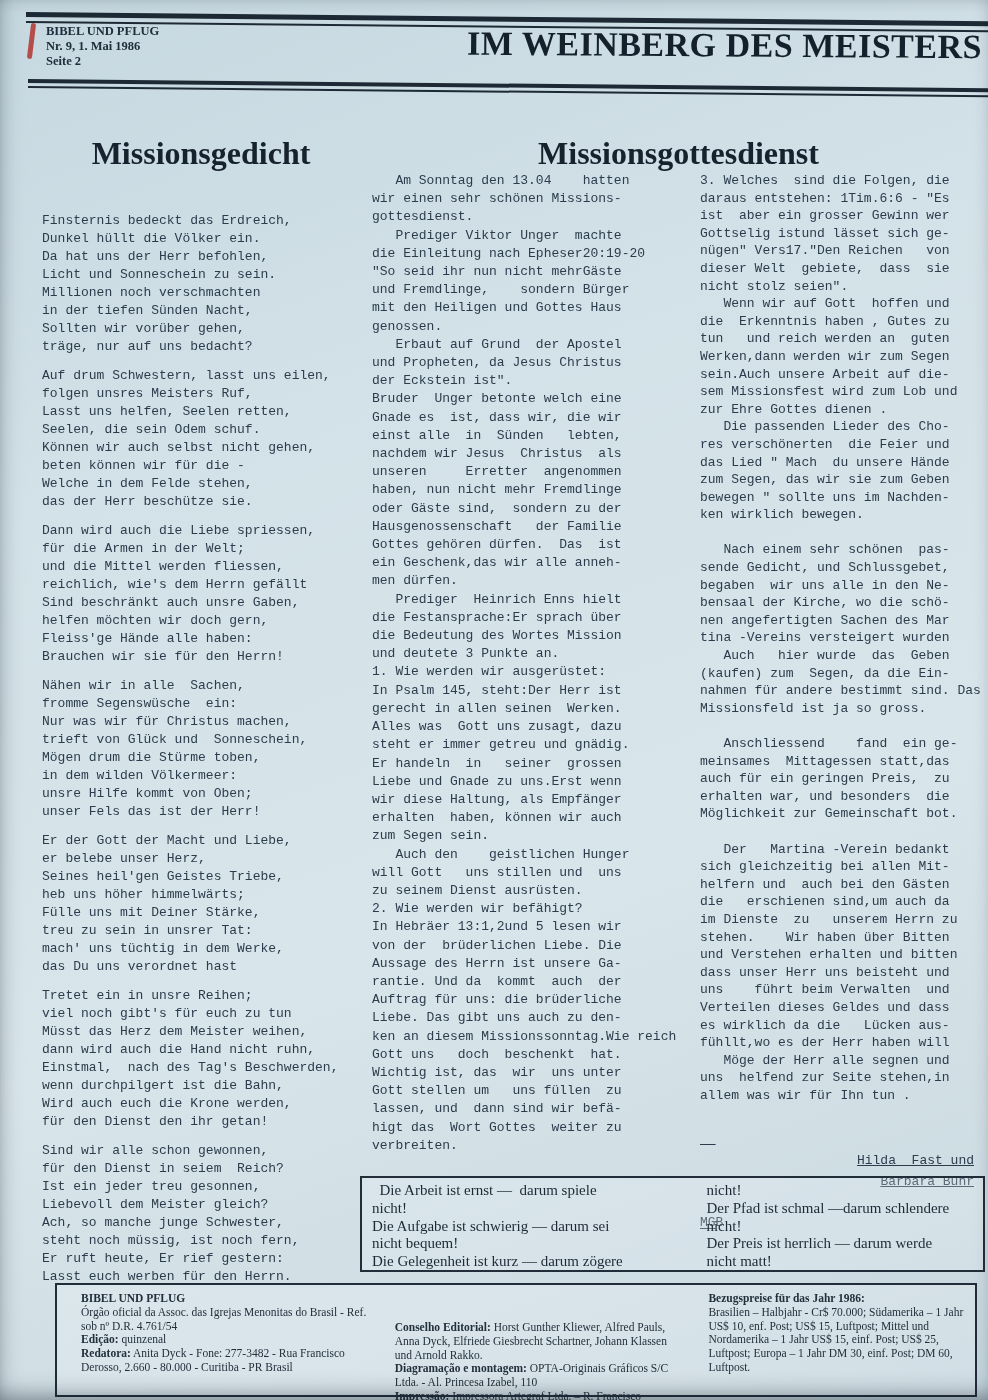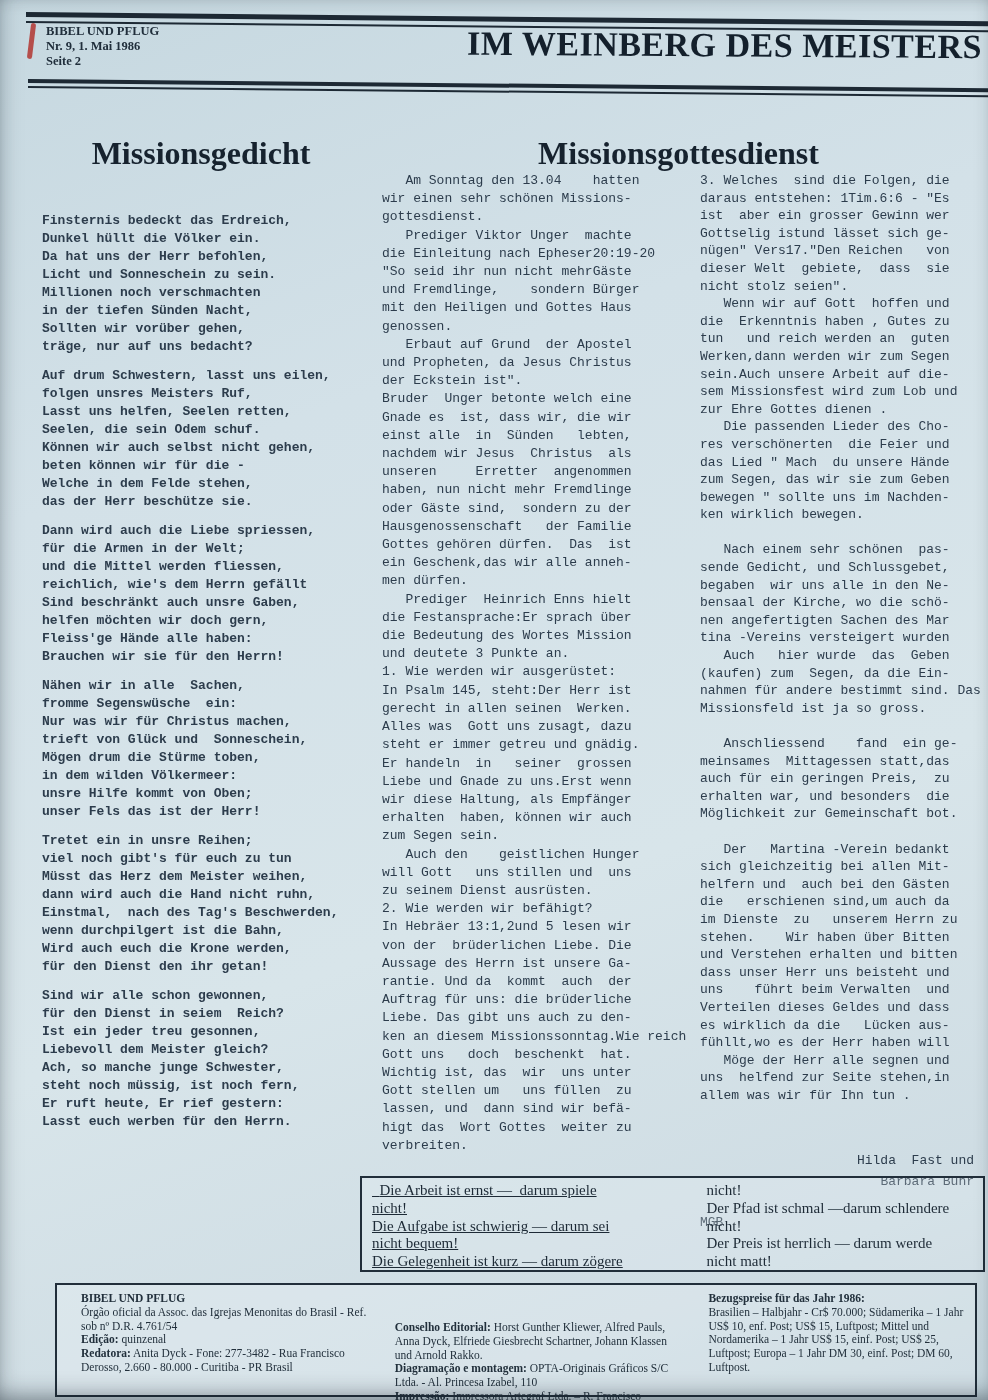--- a/index.html
+++ b/index.html
@@ -23,31 +23,31 @@
     font-size:34px;font-weight:700;letter-spacing:.5px;color:#14202c;transform:rotate(.4deg);}
   .red-mark{position:absolute;left:29px;top:23px;width:5px;height:36px;background:#b23530;border-radius:3px;transform:rotate(7deg);opacity:.85;}
   
   .poem-title{position:absolute;left:42px;top:108px;width:318px;text-align:center;
     font-size:32px;font-weight:700;color:#16222e;}
   .article-title{position:absolute;left:372px;top:108px;width:613px;text-align:center;
     font-size:32px;font-weight:700;color:#16222e;}
   
   .mono{font-family:"Liberation Mono", monospace;white-space:pre-wrap;color:#2c3c4c;}
   .poem{position:absolute;left:42px;top:176px;width:320px;font-size:13px;line-height:18px;}
-  .poem .stanza{margin:0 0 11px 0;font-weight:bold;}
-  .article-col-1{position:absolute;left:372px;top:172px;width:322px;font-size:13px;line-height:18.2px;margin-left:10px;}
+  .poem .stanza{margin:0 0 11px 0;}
+  .article-col-1{position:absolute;left:372px;top:172px;width:322px;font-size:13px;line-height:18.2px;}
   .article-col-2{position:absolute;left:700px;top:172px;width:288px;font-size:13px;line-height:17.6px;}
-  .signature-block{position:absolute;left:700px;top:1108px;width:288px;font-size:13px;line-height:21px;}
+  .signature-block{position:absolute;left:700px;top:1108px;width:288px;font-size:13px;line-height:21px;text-decoration:underline;}
   .sig-names{text-align:right;padding-right:14px;}
   .sig-initials{position:absolute;left:0;bottom:1px;}
   
   .motto-box{position:absolute;left:360px;top:1176px;width:621px;height:92px;
     border:2.5px solid #212e3a;display:flex;background:rgba(235,243,246,.25);}
   .motto-col{font-size:15px;line-height:17.8px;color:#1d2a36;white-space:pre-wrap;padding:4px 8px 0 10px;}
-  .motto-left{width:300px;text-decoration:underline;}
+  .motto-left{width:300px;}
   .motto-right{width:270px;padding-left:28px;}
   
   .footer-box{position:absolute;left:55px;top:1283px;width:918px;height:110px;
     border:2px solid #212e3a;display:flex;background:rgba(238,245,248,.30);}
   .footer-col{font-size:11.5px;line-height:13.8px;color:#22303c;}
   .footer-col p{margin:0;}
   .fc1{width:300px;padding:7px 6px 0 24px;}
   .fc2{width:300px;padding:7px 6px 4px 22px;margin-top:29px;}
   .fc3{width:280px;padding:7px 0 0 22px;}
 </style>
@@ -93,21 +93,28 @@
 Sind beschränkt auch unsre Gaben,
 helfen möchten wir doch gern,
 Fleiss'ge Hände alle haben:
 Brauchen wir sie für den Herrn!</div><div class="stanza">Nähen wir in alle  Sachen,
 fromme Segenswüsche  ein:
 Nur was wir für Christus machen,
 trieft von Glück und  Sonneschein,
 Mögen drum die Stürme toben,
 in dem wilden Völkermeer:
 unsre Hilfe kommt von Oben;
-unser Fels das ist der Herr!</div><div class="stanza">Tretet ein in unsre Reihen;
+unser Fels das ist der Herr!</div><div class="stanza">Er der Gott der Macht und Liebe,
+er belebe unser Herz,
+Seines heil'gen Geistes Triebe,
+heb uns höher himmelwärts;
+Fülle uns mit Deiner Stärke,
+treu zu sein in unsrer Tat:
+mach' uns tüchtig in dem Werke,
+das Du uns verordnet hast</div><div class="stanza">Tretet ein in unsre Reihen;
 viel noch gibt's für euch zu tun
 Müsst das Herz dem Meister weihen,
 dann wird auch die Hand nicht ruhn,
 Einstmal,  nach des Tag's Beschwerden,
 wenn durchpilgert ist die Bahn,
 Wird auch euch die Krone werden,
 für den Dienst den ihr getan!</div><div class="stanza">Sind wir alle schon gewonnen,
 für den Dienst in seiem  Reich?
 Ist ein jeder treu gesonnen,
 Liebevoll dem Meister gleich?

